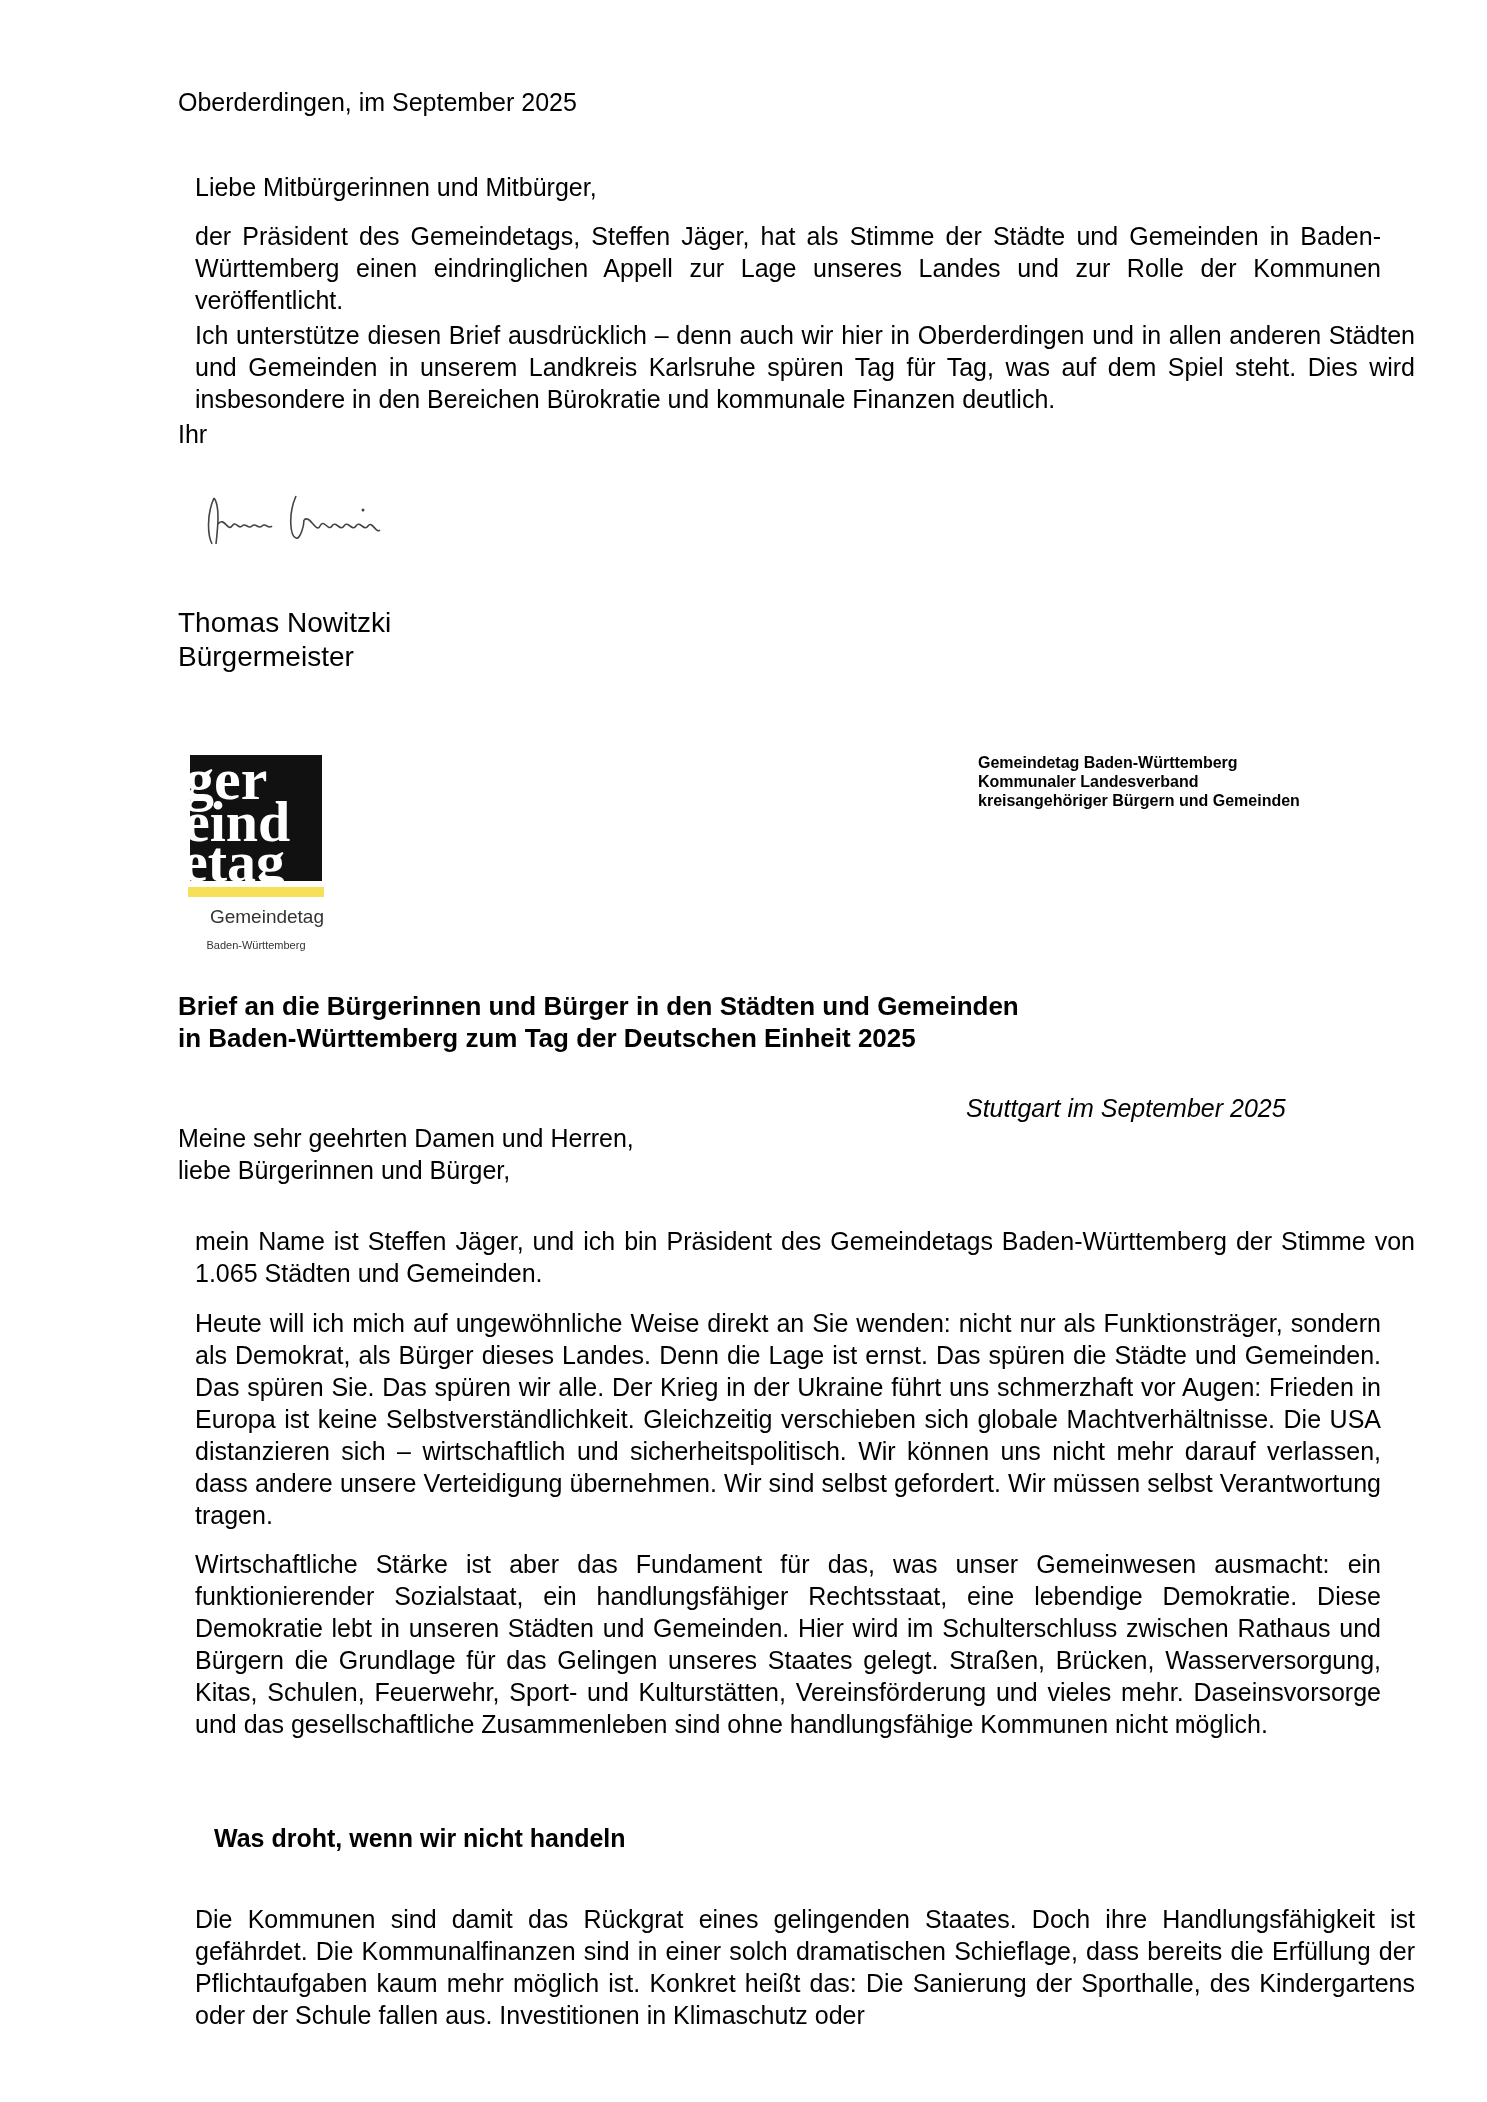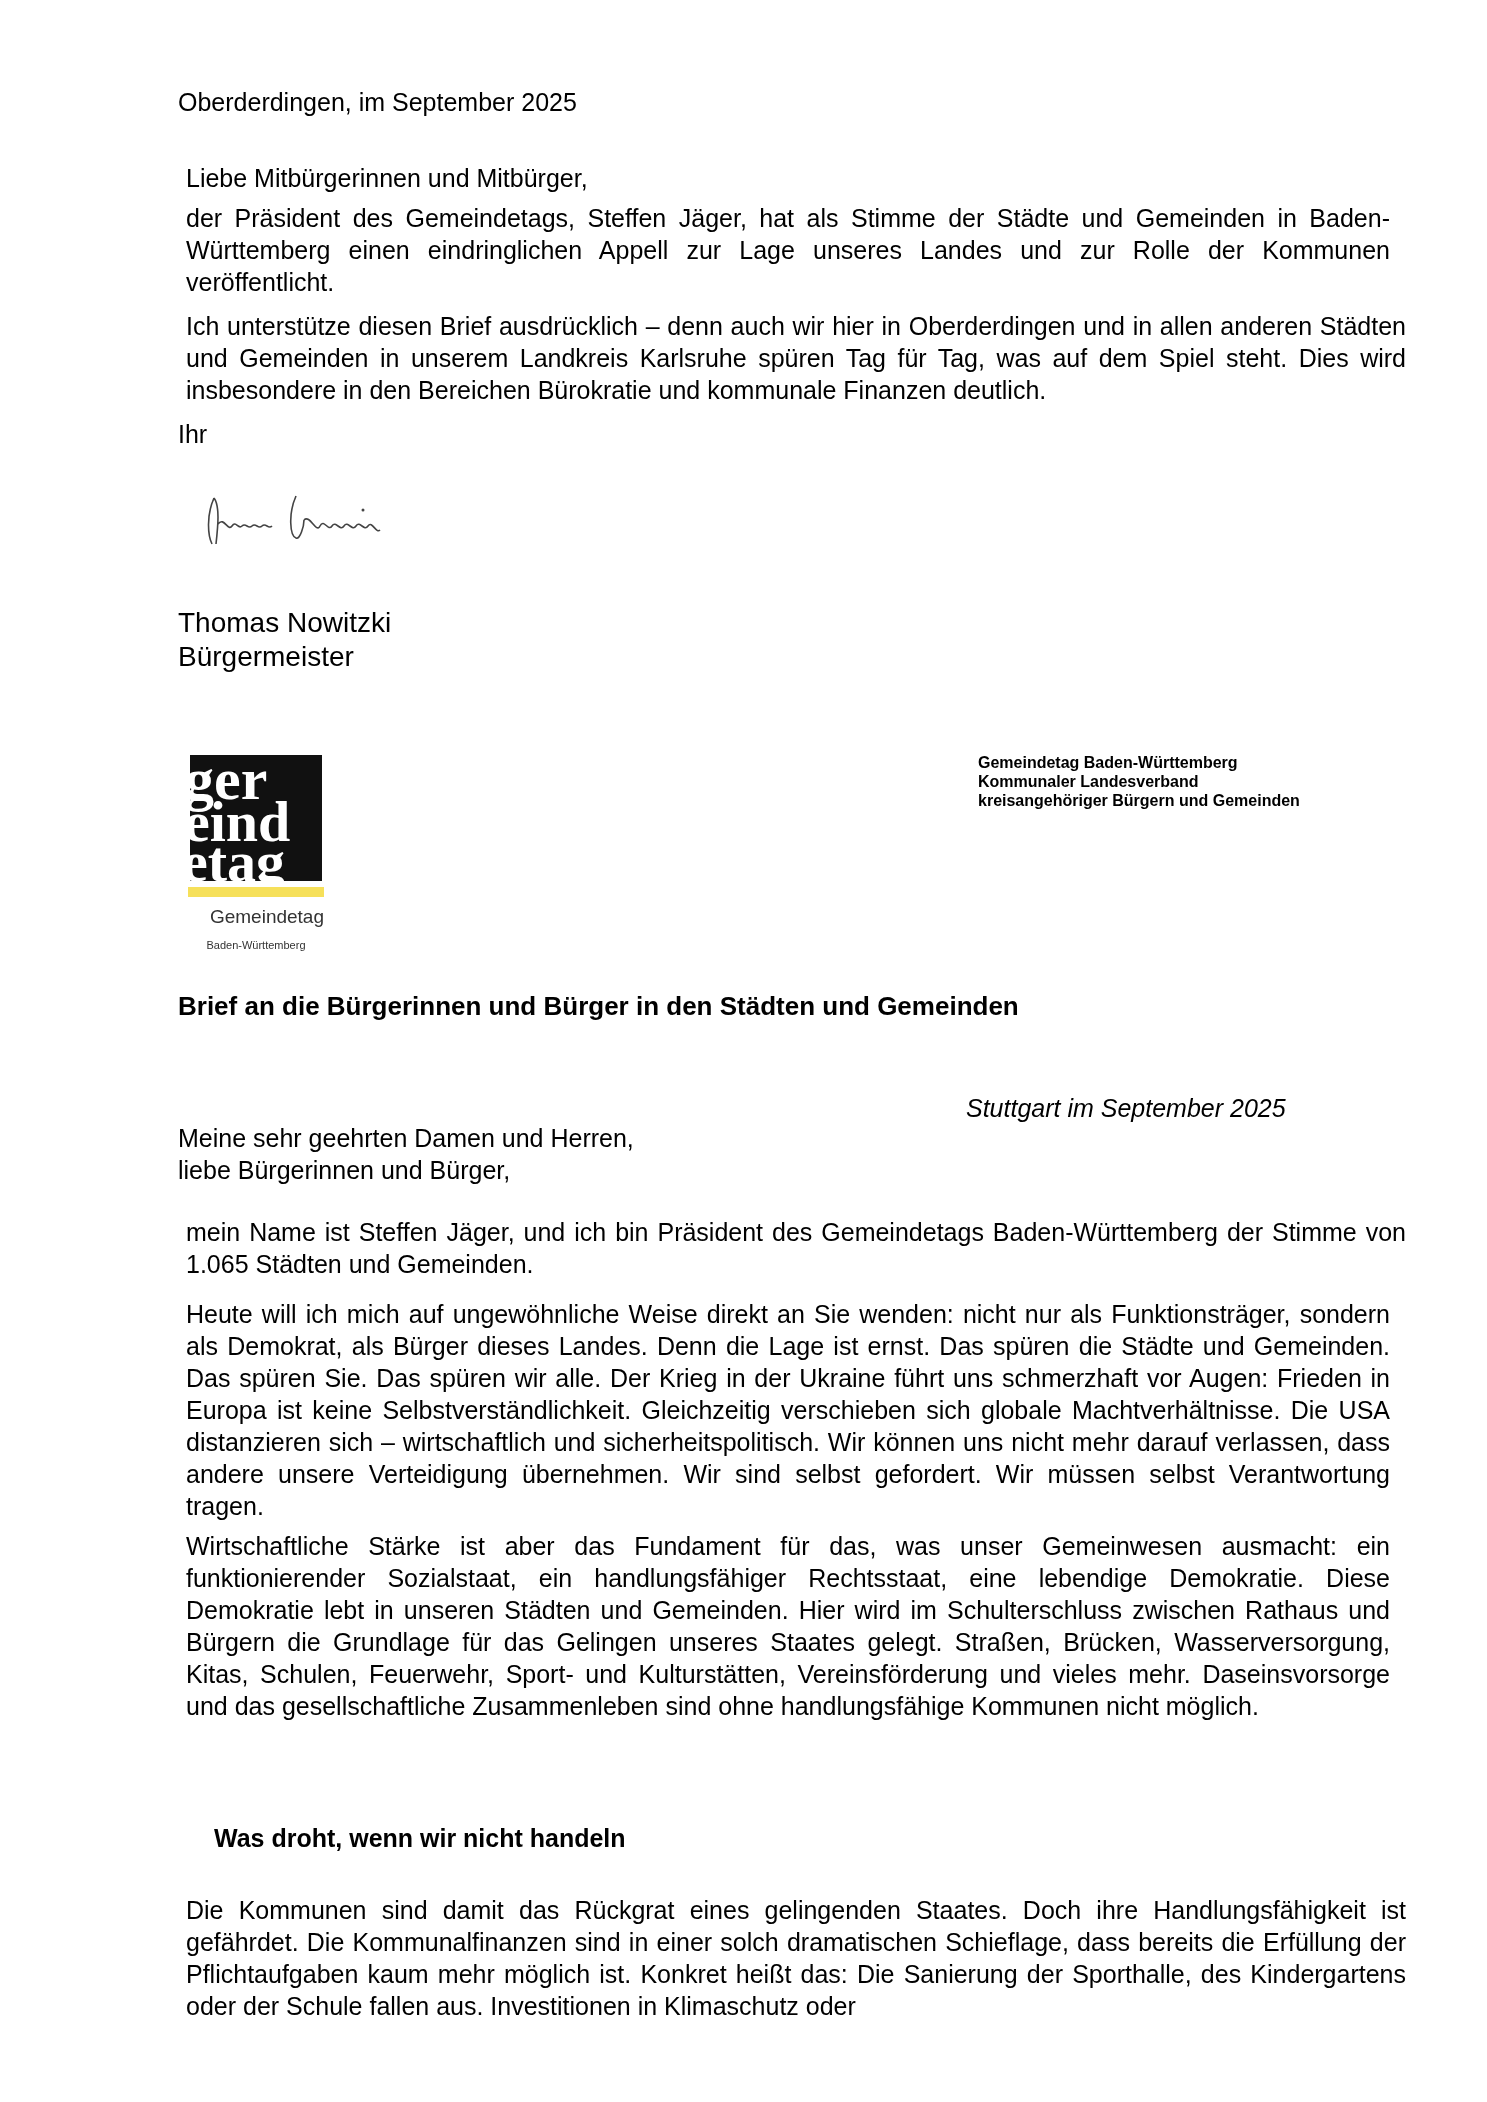--- a/index.html
+++ b/index.html
@@ -1,21 +1,21 @@
 <!DOCTYPE html>
 <html><head>
   <meta charset="utf-8">
   <style>
     html, body { margin: 0; padding: 0; background: #ffffff; }
     body { width: 1487px; height: 2102px; position: relative; overflow: hidden;
            font-family: "Liberation Sans", sans-serif; color: #000; }
     .abs { position: absolute; }
     .txt { font-size: 25px; line-height: 32px; }
     .just { text-align: justify; text-align-last: left; width: 1220px; left: 178px; }
-    p { margin: 8px; }
+    p { margin: 17px; }
 
     #date-top { left: 178px; top: 86px; }
     #salutation1 { top: 154px; }
     #para-support { top: 302px; }
     #closing { left: 178px; top: 418px; }
     #signature { left: 200px; top: 486px; width: 230px; height: 70px; }
     #signer-name { left: 178px; top: 606px; font-size: 28px; line-height: 34px; }
     #signer-title { left: 178px; top: 640px; font-size: 28px; line-height: 34px; }
 
     #logo { left: 188px; top: 753px; width: 136px; height: 190px; }
@@ -70,20 +70,21 @@
 </div>
 
 <div id="org-info" class="abs">
   <div>Gemeindetag Baden-Württemberg</div>
   <div>Kommunaler Landesverband</div>
   <div>kreisangehöriger Bürgern und Gemeinden</div>
 </div>
 
 <div id="letter-title" class="abs">
   <div>Brief an die Bürgerinnen und Bürger in den Städten und Gemeinden</div>
+  <div>in Baden-Württemberg zum Tag der Deutschen Einheit 2025</div>
 </div>
 
 <div id="letter-date" class="abs txt">Stuttgart im September 2025</div>
 
 <div id="salutation2" class="abs txt">
   <div>Meine sehr geehrten Damen und Herren,</div>
   <div>liebe Bürgerinnen und Bürger,</div>
 </div>
 
 <p id="para-intro" class="abs txt just">mein Name ist Steffen Jäger, und ich bin Präsident des Gemeindetags Baden-Württemberg der Stimme von 1.065 Städten und Gemeinden.</p>

